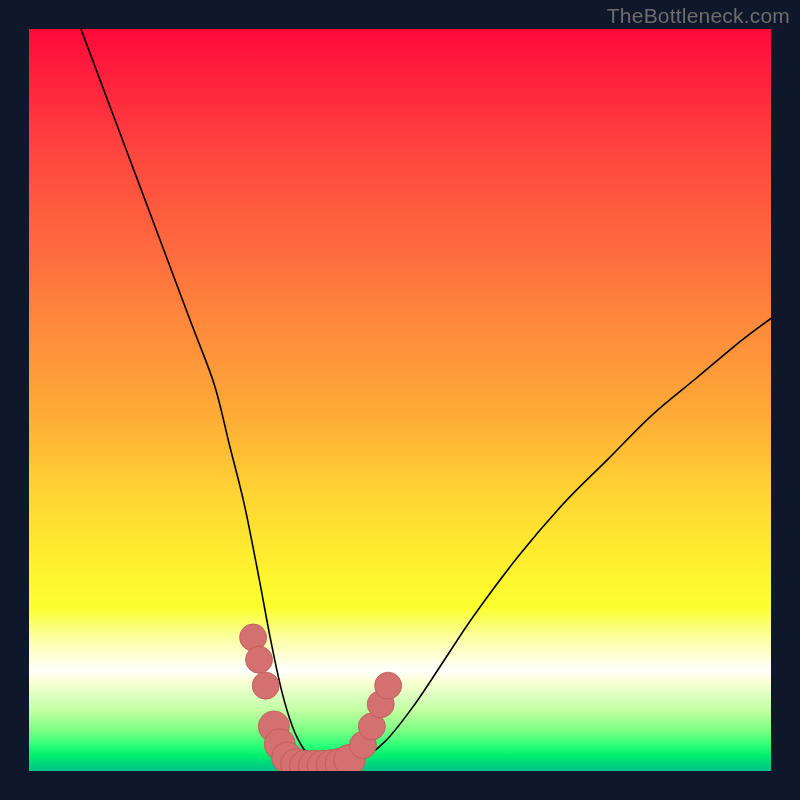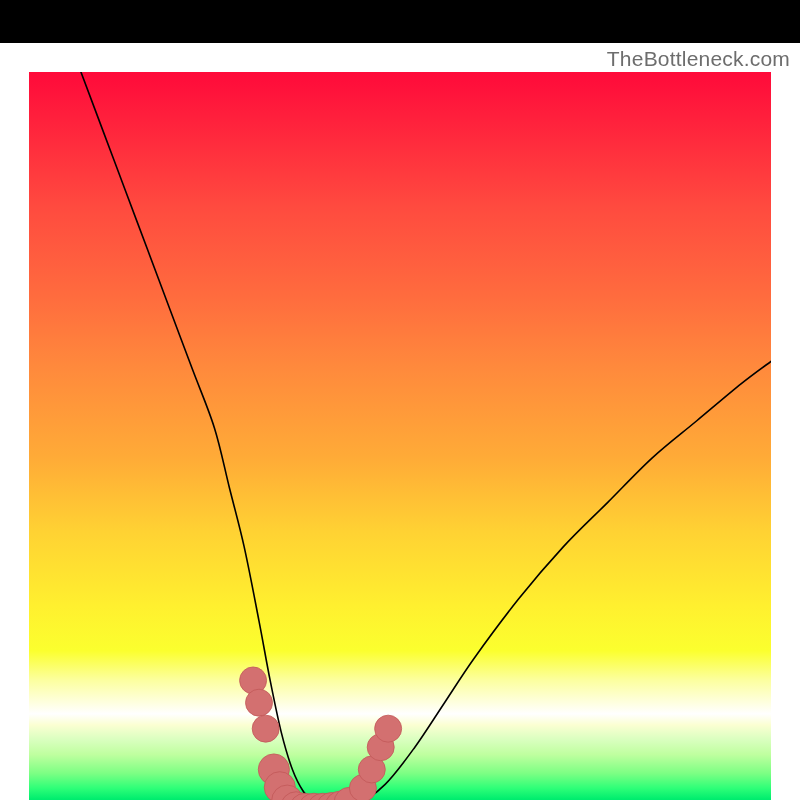--- a/index.html
+++ b/index.html
@@ -7,22 +7,21 @@
     padding: 0;
     width: 800px;
     height: 800px;
     background: #000;
     overflow: hidden;
     font-family: Arial, Helvetica, sans-serif;
   }
   .frame {
     position: absolute;
     inset: 0;
-    background: #ffffff;
-    margin-top: 43px;
+    background: #0f172a;
   }
   .plot {
     position: absolute;
     left: 29px;
     top: 29px;
     width: 742px;
     height: 742px;
     
     background: linear-gradient(
       to bottom,

